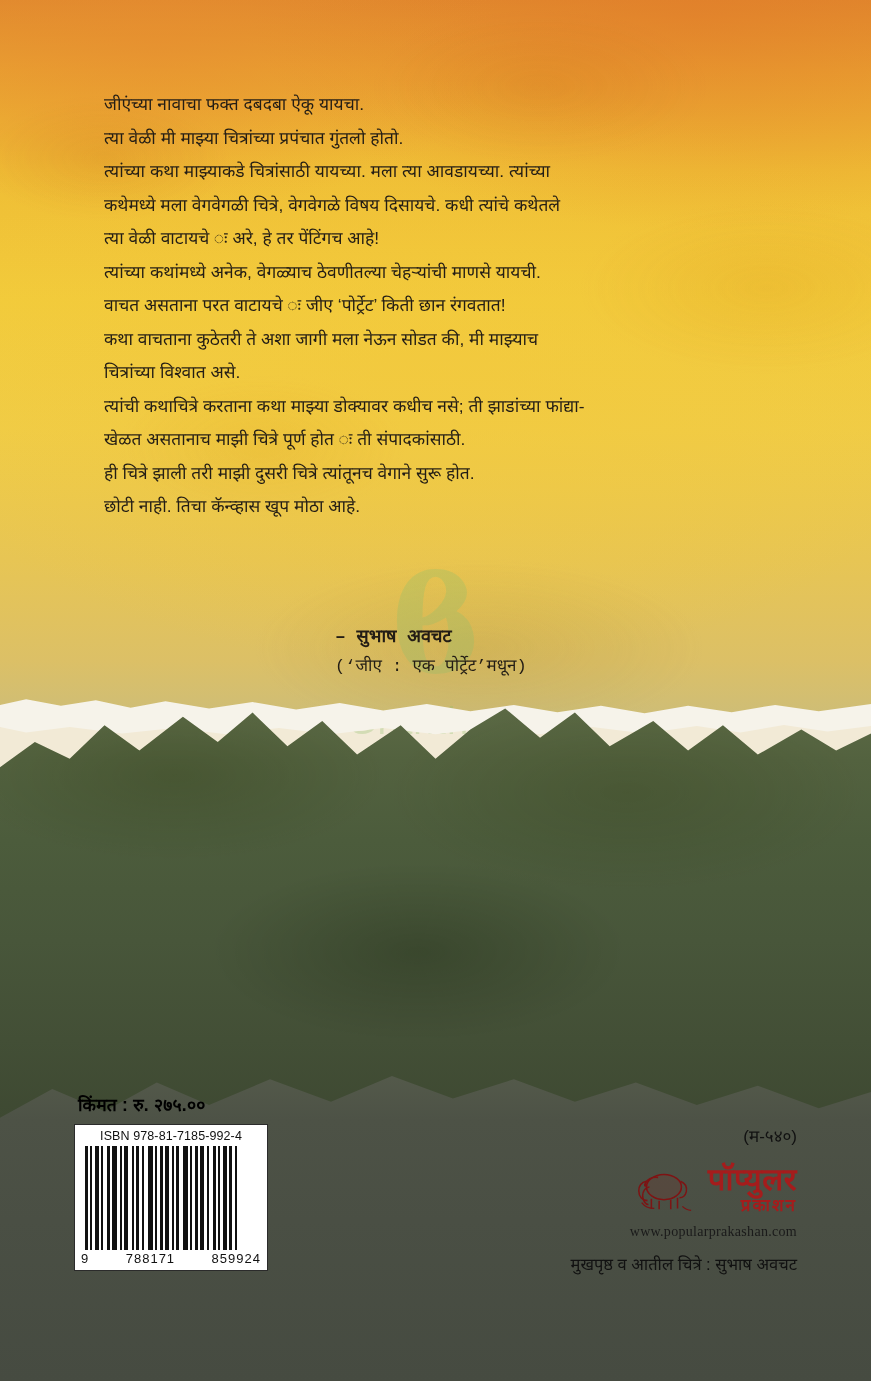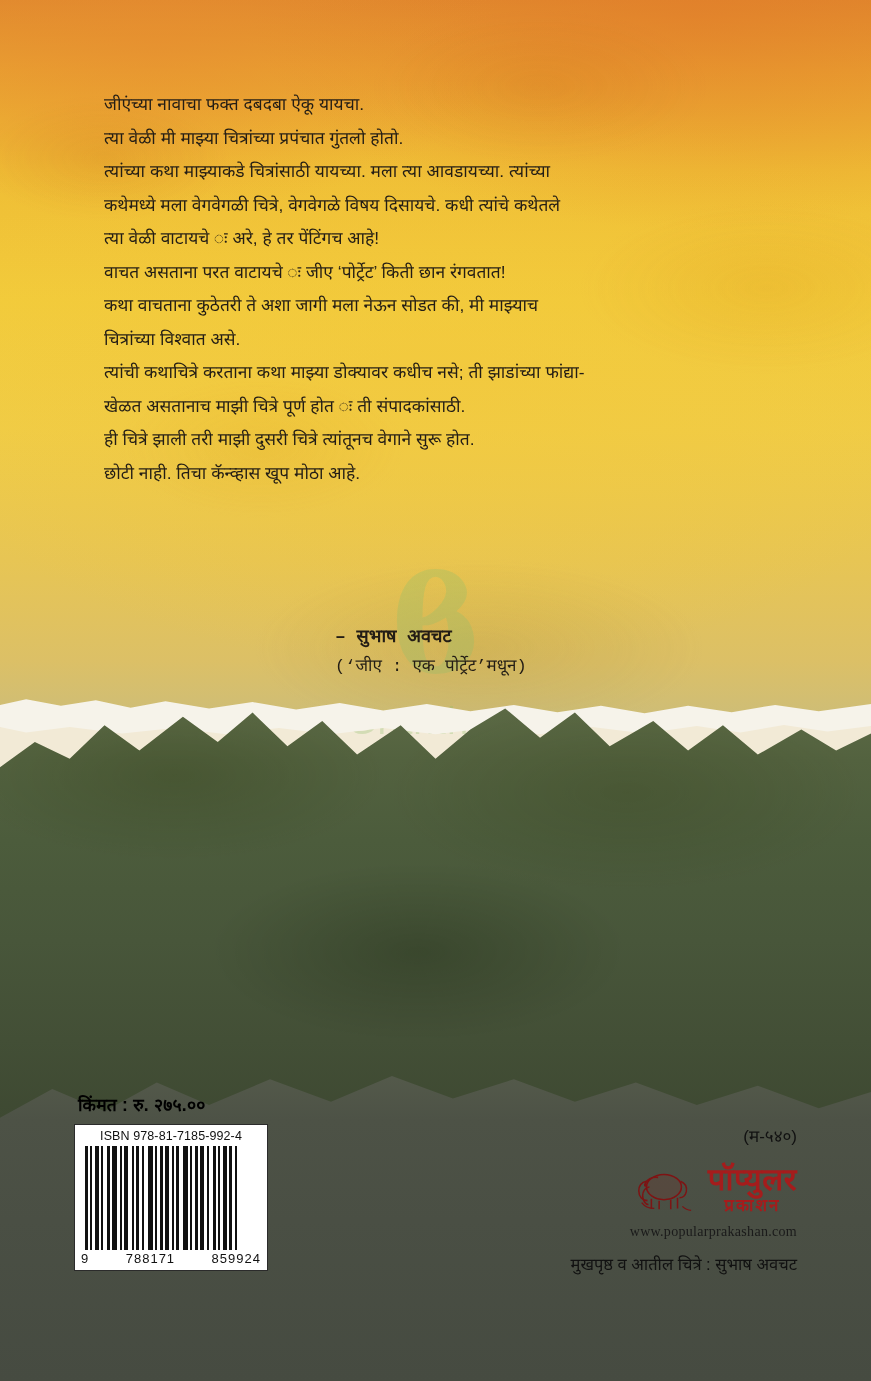--- a/index.html
+++ b/index.html
@@ -243,21 +243,21 @@
     justify-content: flex-end;
     gap: 14px;
   }
   .pub-logo {
     width: 62px;
     height: 62px;
     position: relative;
     flex: none;
   }
   .pub-name {
-    text-align: center;
+    text-align: right;
   }
   .pub-name .pn-main {
     font-family: "DejaVu Sans", sans-serif;
     font-size: 31px;
     font-weight: 700;
     color: #a51c1c;
     line-height: 1.05;
     letter-spacing: .5px;
   }
   .pub-name .pn-sub {
@@ -303,20 +303,21 @@
   <div class="bg-hills"></div>
   <div class="bg-hills-tint"></div>
   <div class="bg-foreground"></div>
 
   <div class="blurb">
     <p>जीएंच्या नावाचा फक्त दबदबा ऐकू यायचा.</p>
     <p>त्या वेळी मी माझ्या चित्रांच्या प्रपंचात गुंतलो होतो.</p>
     <p>त्यांच्या कथा माझ्याकडे चित्रांसाठी यायच्या. मला त्या आवडायच्या. त्यांच्या</p>
     <p>कथेमध्ये मला वेगवेगळी चित्रे, वेगवेगळे विषय दिसायचे. कधी त्यांचे कथेतले</p>
     <p>त्या वेळी वाटायचे ः अरे, हे तर पेंटिंगच आहे!</p>
+    <p>त्यांच्या कथांमध्ये अनेक, वेगळ्याच ठेवणीतल्या चेहऱ्यांची माणसे यायची.</p>
     <p>वाचत असताना परत वाटायचे ः जीए ‘पोर्ट्रेट’ किती छान रंगवतात!</p>
     <p>कथा वाचताना कुठेतरी ते अशा जागी मला नेऊन सोडत की, मी माझ्याच</p>
     <p>चित्रांच्या विश्वात असे.</p>
     <p>त्यांची कथाचित्रे करताना कथा माझ्या डोक्यावर कधीच नसे; ती झाडांच्या फांद्या-</p>
     <p>खेळत असतानाच माझी चित्रे पूर्ण होत ः ती संपादकांसाठी.</p>
     <p>ही चित्रे झाली तरी माझी दुसरी चित्रे त्यांतूनच वेगाने सुरू होत.</p>
     <p>छोटी नाही. तिचा कॅन्व्हास खूप मोठा आहे.</p>
   </div>
 
   <div class="attribution">

